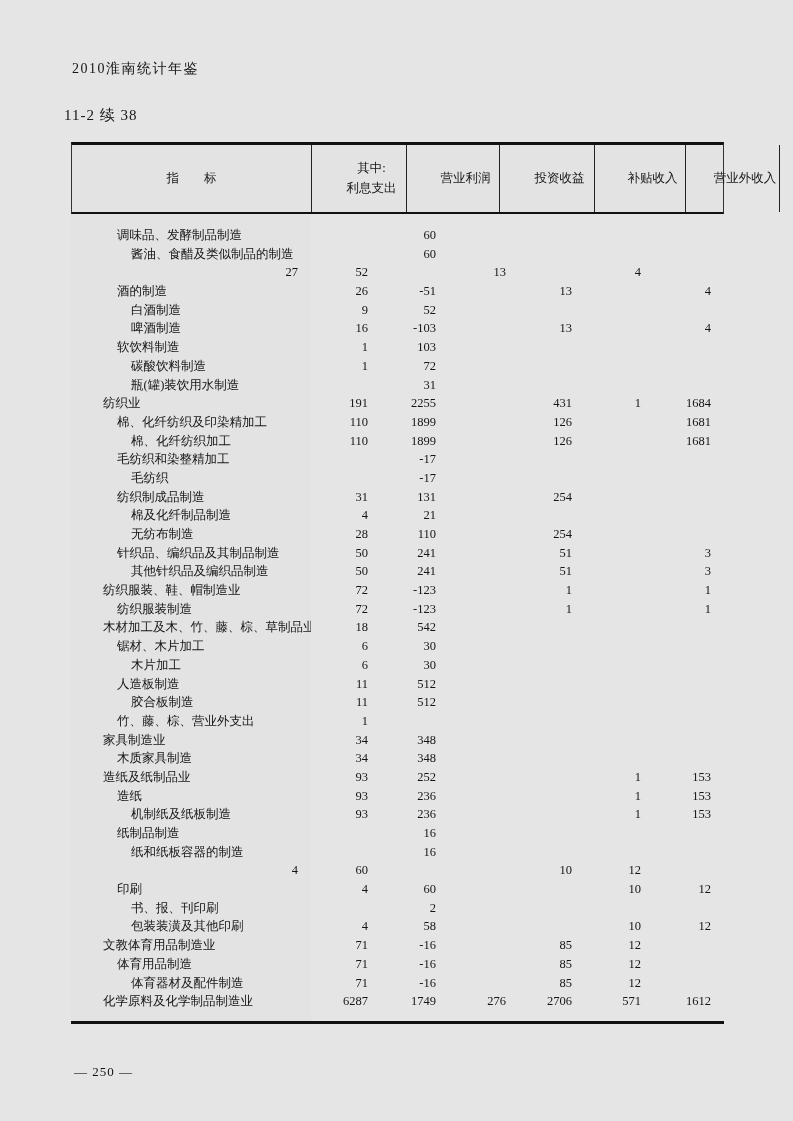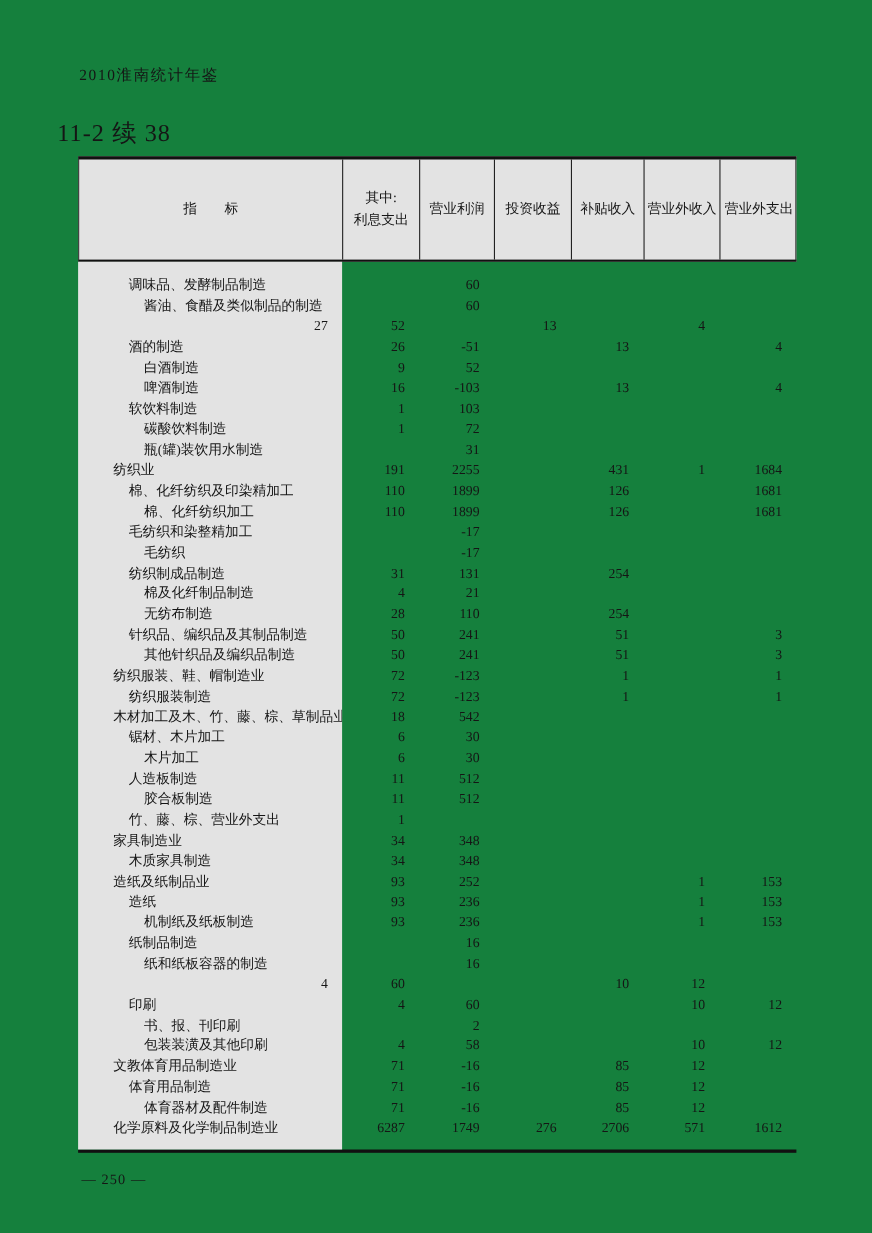--- a/index.html
+++ b/index.html
@@ -1,45 +1,46 @@
 <!DOCTYPE html>
 <html style="--shade: #e3e3e3;"><head>
 <meta charset="utf-8">
 <style>
   html,body{margin:0;padding:0;}
   body{background:#ffffff;}
   .page{
     position:relative;
     width:793px;height:1121px;
-    background:#15803d;
+    background:#e5e5e5;
     font-family:"Liberation Serif","DejaVu Serif",serif;
     color:#151515;
     overflow:hidden;
   }
   .book-header{
     position:absolute;left:72px;top:60px;
     font-size:14px;letter-spacing:1.5px;
   }
   .table-title{
-    position:absolute;left:52px;top:106px;
-    font-size:22px;letter-spacing:1px;
+    position:absolute;left:64px;top:106px;
+    font-size:15px;letter-spacing:1px;
   }
   .stat-table{
     position:absolute;left:71px;top:142px;width:653px;
   }
   .thead{
     display:grid;
     grid-template-columns:240px 70px 68px 70px 66px 69px 70px;
-    height:96px;
+    height:72px;
     background:var(--shade,#e3e3e3);
     border-top:3px solid #111;
     border-bottom:2px solid #111;
     border-left:1px solid #333;
     border-right:1px solid #333;
     box-sizing:border-box;
+    gap:25px;
   }
   .hcell{
     display:flex;align-items:center;justify-content:center;
     text-align:center;
     font-size:12.5px;line-height:1.55;
     white-space:pre-line;
     border-right:1.5px solid #222;
   }
   .hcell:last-child{border-right:none;}
   .tbody{

